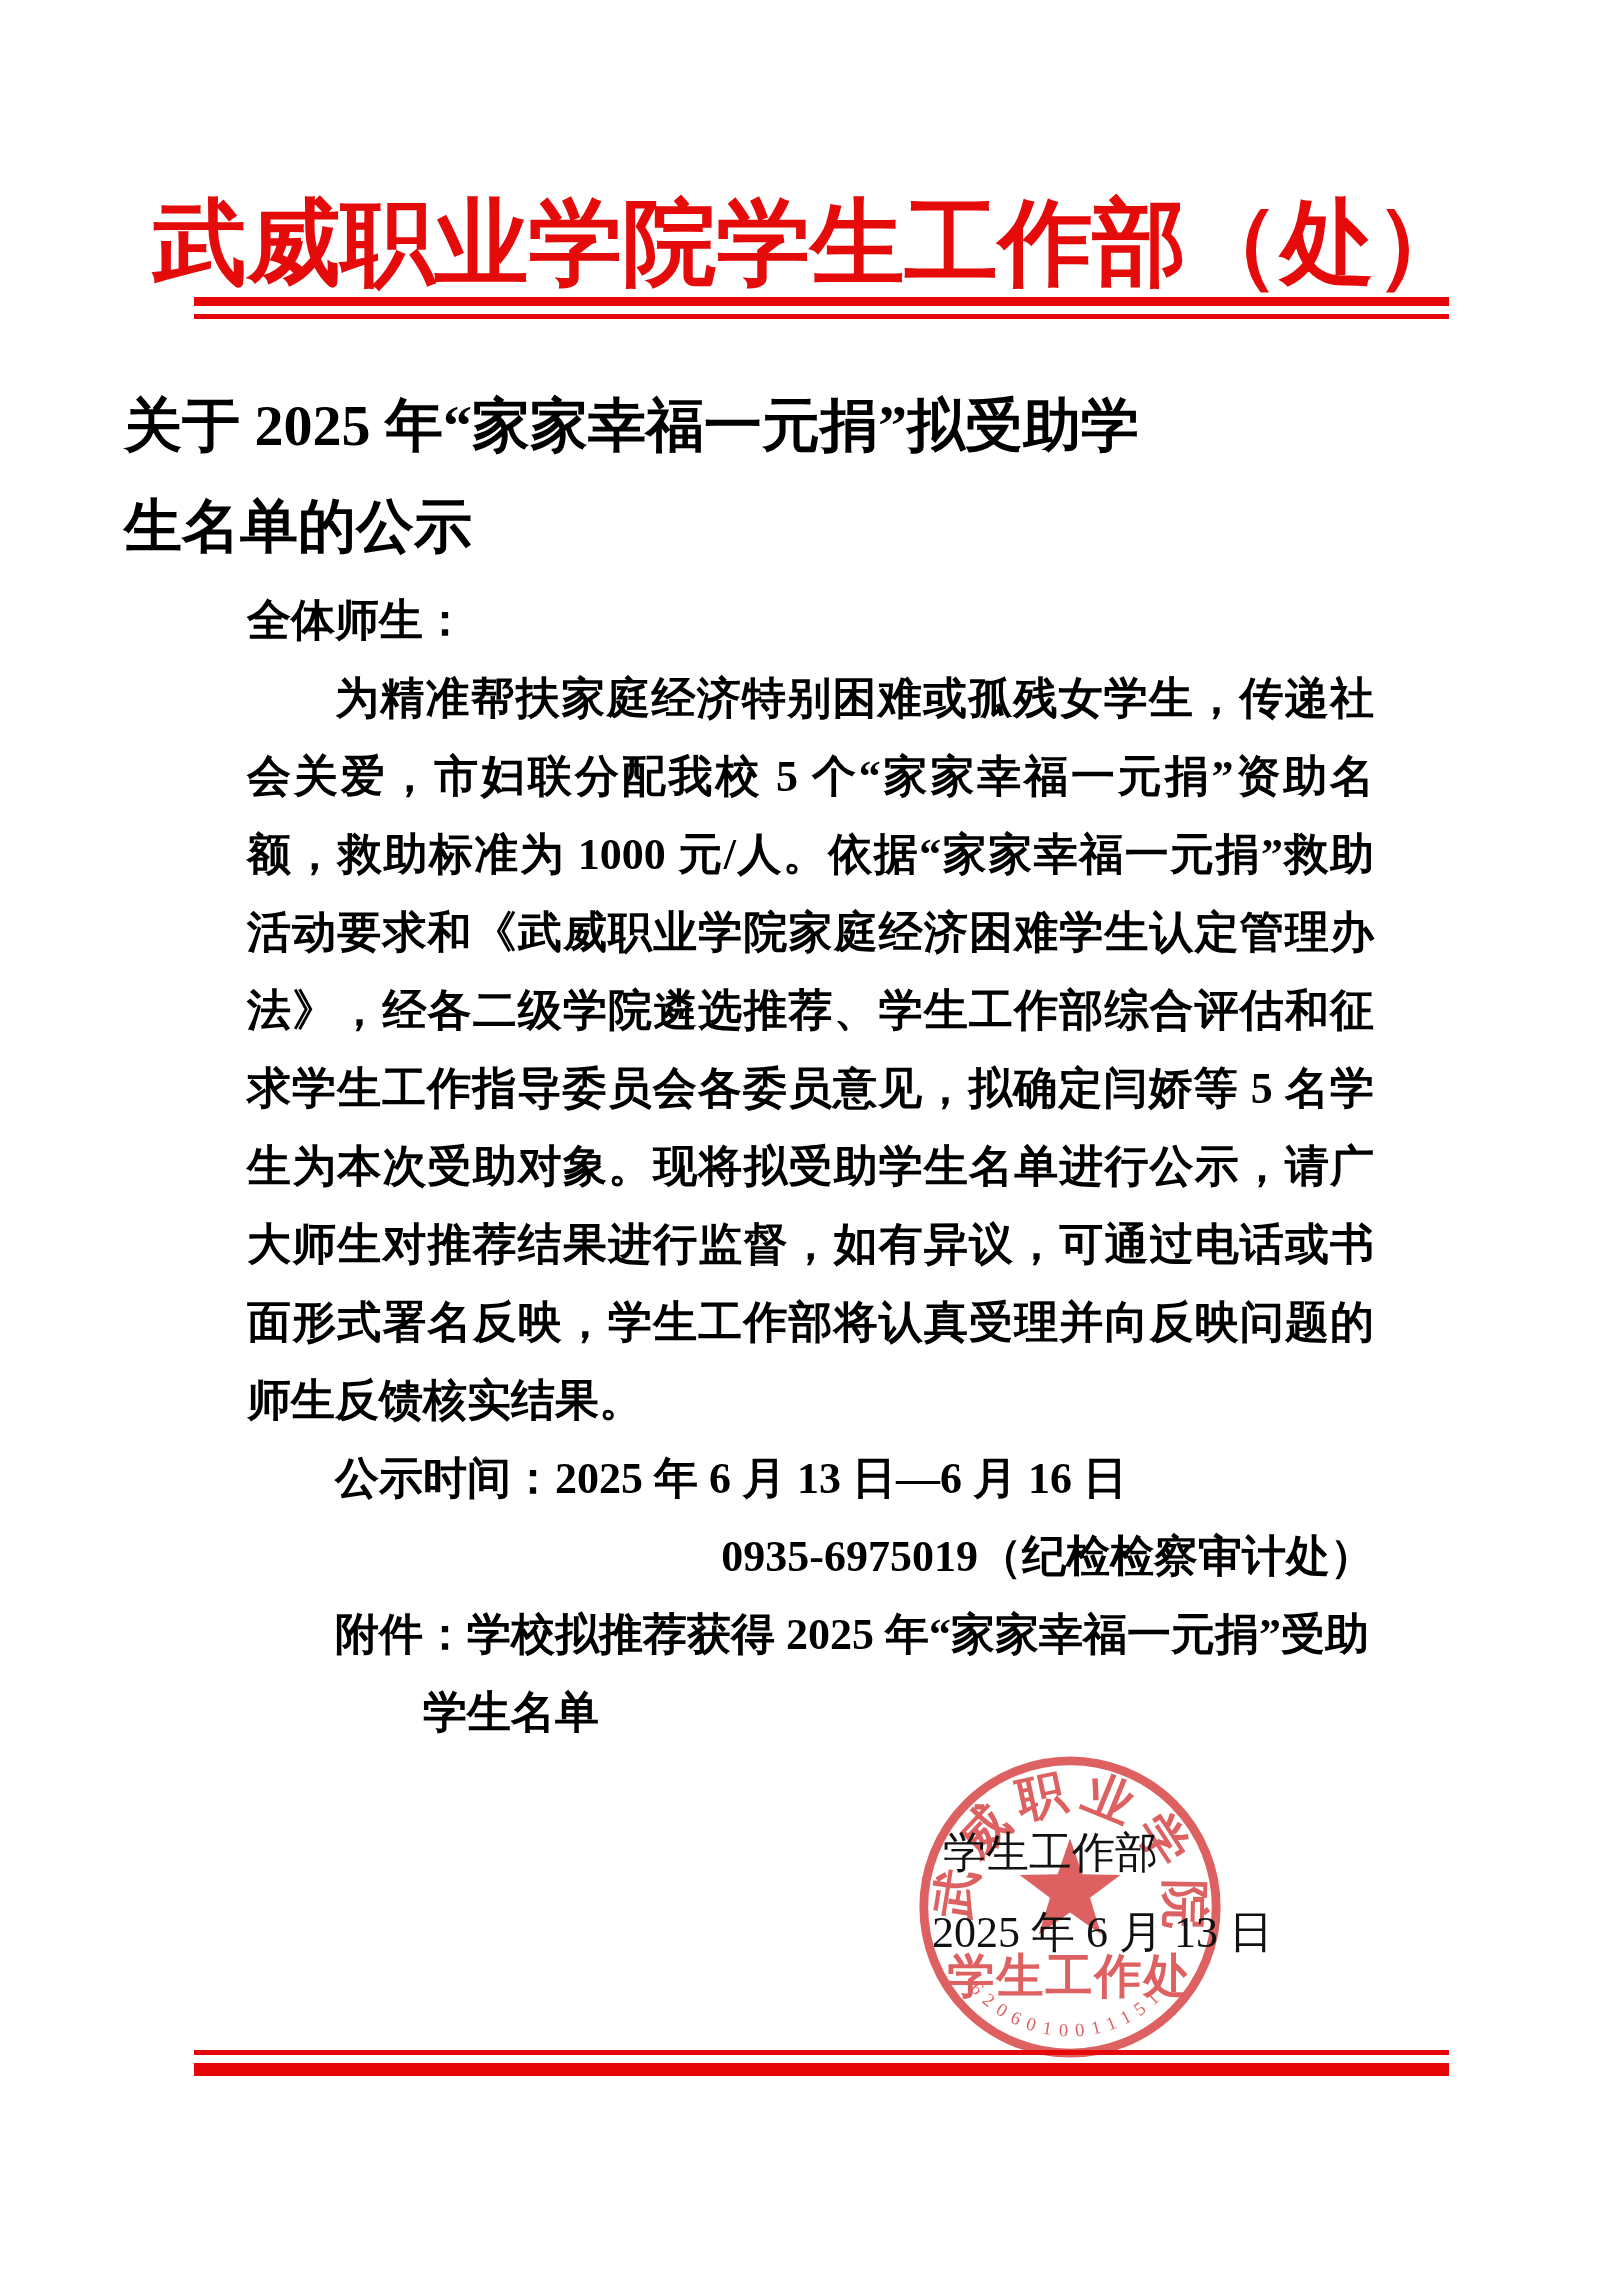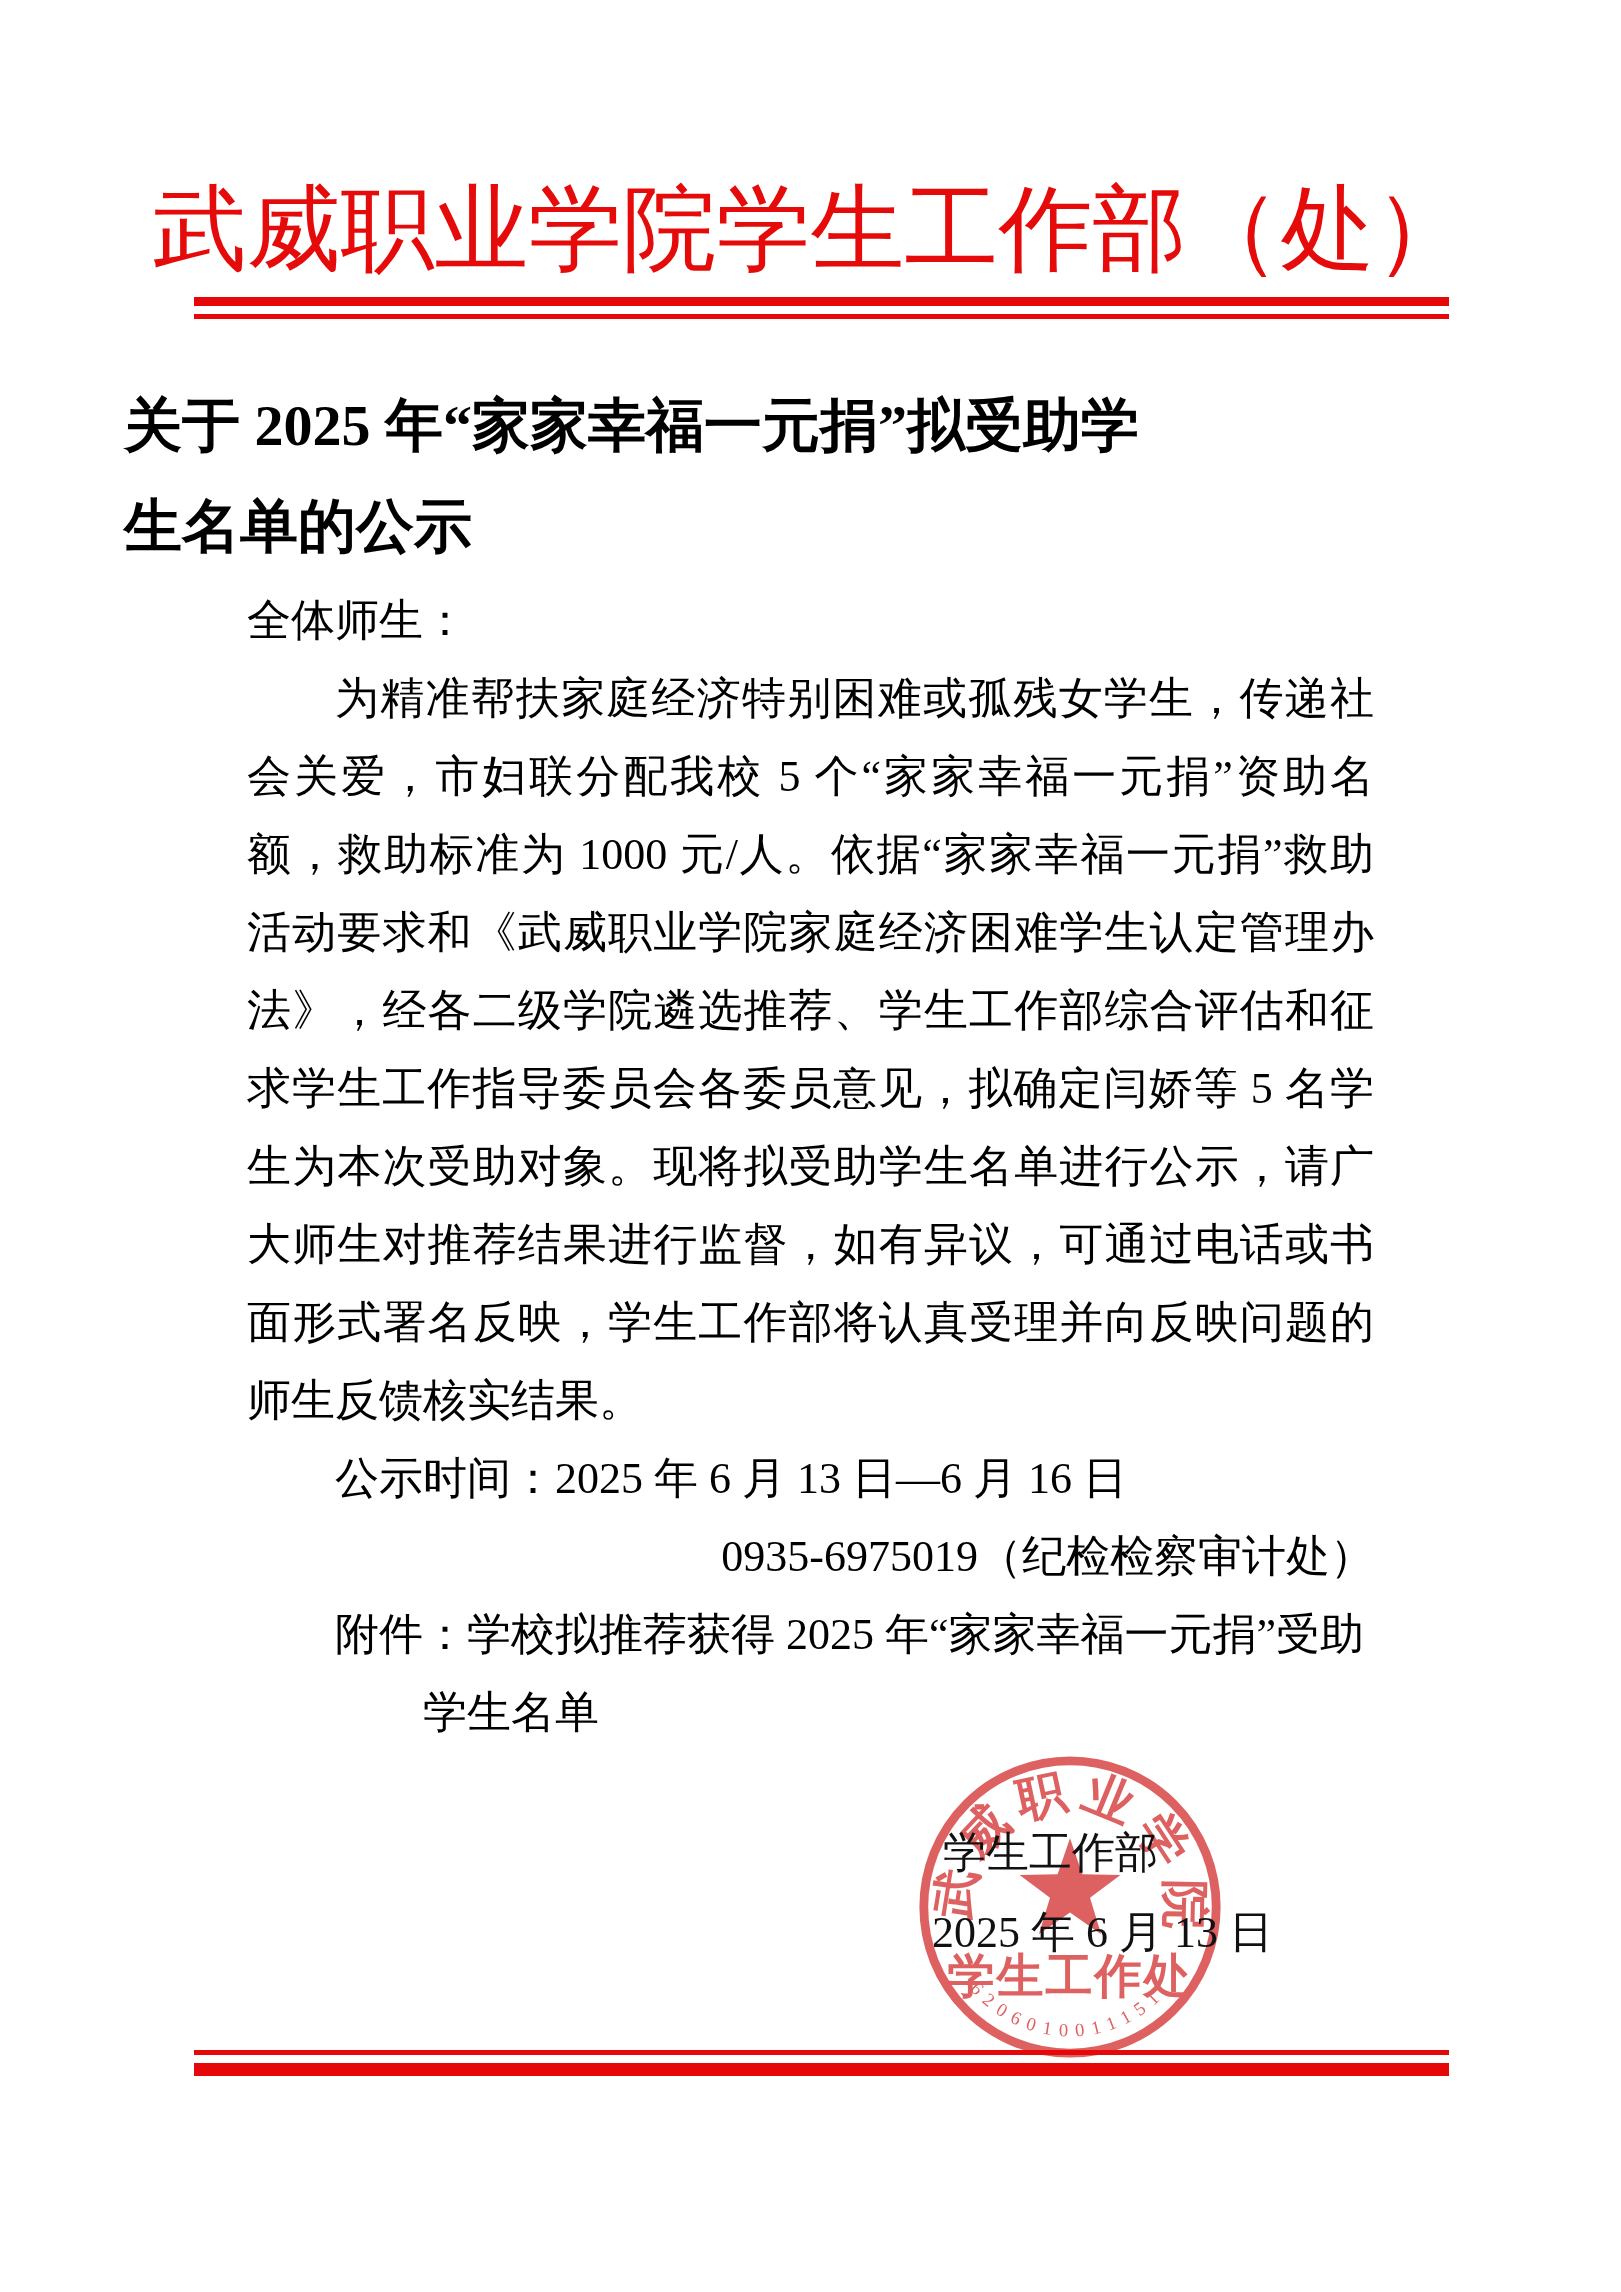--- a/index.html
+++ b/index.html
@@ -8,25 +8,25 @@
     width: 1621px;
     height: 2293px;
     background: #ffffff;
     font-family: "Liberation Serif", serif;
     color: #000;
     overflow: hidden;
   }
   
   .masthead {
     position: absolute;
-    top: 182px; left: 0; right: 0;
+    top: 196px; left: 0; right: 0;
     text-align: center;
     font-size: 94px;
     line-height: 1;
-    font-weight: normal;
+    font-weight: bold;
     color: #e60b0b;
     white-space: nowrap;
     letter-spacing: 0;
   }
   
   .rule { position: absolute; left: 194px; width: 1255px; background: #e60808; }
   .rule-top-thick    { top: 297px;  height: 8.8px;  }
   .rule-top-thin     { top: 314px;  height: 4.9px;  }
   .rule-bottom-thin  { top: 2050px; height: 4.9px;  }
   .rule-bottom-thick { top: 2063px; height: 12.7px; }
@@ -43,20 +43,21 @@
   }
 
   
   .body-text {
     position: absolute;
     top: 582px; left: 247px; width: 1127px;
     font-size: 44px;
     line-height: 78px;
     text-align: justify;
     text-justify: inter-ideograph;
+    font-weight: bold;
   }
   .body-text p { margin: 0; }
   .salutation { text-align: left; }
   .main-paragraph { text-indent: 2em; }
   .indent-line { text-indent: 2em; text-align: left; }
   .phone2 { text-indent: 7em; text-align: right; }
   .attachment {
     margin-top: 14.7px;
     padding-left: 4em;
     text-indent: -2em;

